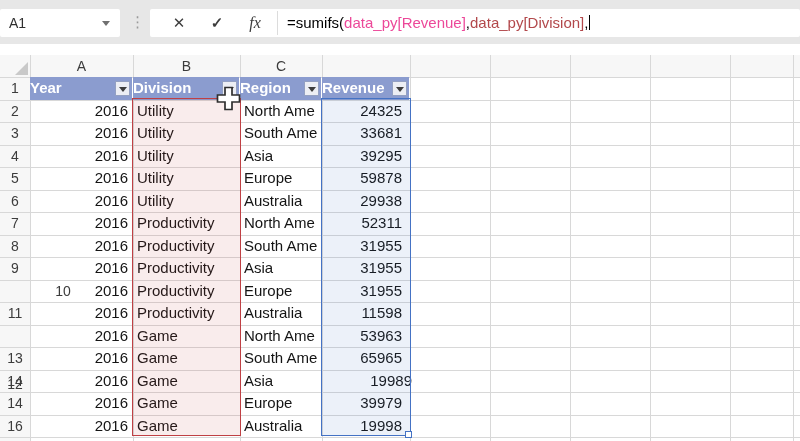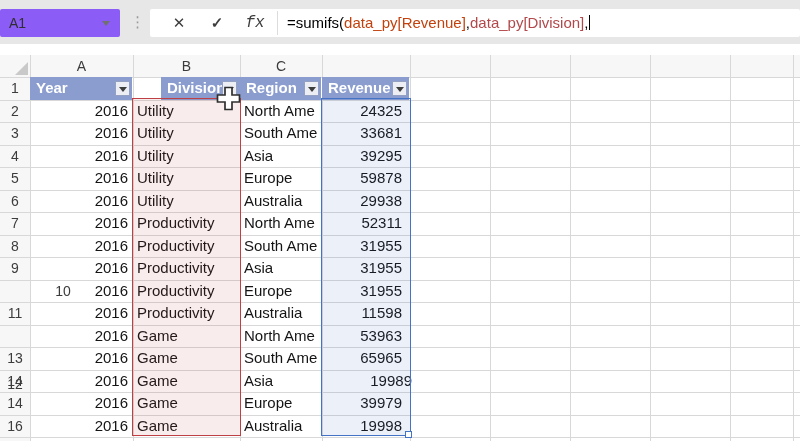--- a/index.html
+++ b/index.html
@@ -1,31 +1,31 @@
 <!DOCTYPE html>
 <html style="--hdr-bg: #8b9ccf; --r1-border: #4472c4; --r1-fill: rgba(68,114,196,0.10); --r2-border: #bf4044; --r2-fill: rgba(192,64,68,0.10);"><head>
 <meta charset="utf-8">
 <style>
   html,body{margin:0;padding:0;background:#fff;}
   .app{position:relative;width:800px;height:441px;overflow:hidden;
        font-family:"Liberation Sans",sans-serif;background:#fff;-webkit-font-smoothing:antialiased;}
 
   
   .topbar{position:absolute;left:0;top:0;width:800px;height:44px;background:#e7e7e7;z-index:8;}
-  .namebox{position:absolute;left:0;top:9px;width:120px;height:28px;background:#8b5cf6;border-radius:2px;}
+  .namebox{position:absolute;left:0;top:9px;width:120px;height:28px;background:#ffffff;border-radius:2px;}
   .namebox-value{position:absolute;left:9px;top:0;line-height:28px;font-size:14px;color:#2f2f2f;}
   .namebox-arrow{position:absolute;right:10px;top:12px;width:0;height:0;
       border-left:4.5px solid transparent;border-right:4.5px solid transparent;border-top:5px solid #707070;}
   .dots{position:absolute;left:130px;top:8px;width:14px;height:28px;line-height:28px;text-align:center;
       color:#9a9a9a;font-size:15px;letter-spacing:-1px;}
   .fbar{position:absolute;left:150px;top:9px;right:0;height:28px;background:#fff;border-radius:2px;}
   .fbtn{position:absolute;top:0;width:30px;height:28px;line-height:28px;text-align:center;color:#3d3d3d;}
   .fbtn-cancel{left:14px;font-size:15px;}
   .fbtn-ok{left:52px;font-size:15px;font-weight:bold;}
-  .fbtn-fx{left:90px;font-family:Liberation Mono, monospace;font-style:italic;font-size:16px;color:#3d3d3d;}
+  .fbtn-fx{left:90px;font-family:Liberation Serif, serif;font-style:italic;font-size:16px;color:#3d3d3d;}
   .fbar-sep{position:absolute;left:127px;top:2px;width:1px;height:24px;background:#dcdcdc;}
   .formula-text{position:absolute;left:137px;top:0;right:4px;height:28px;line-height:28px;
       font-size:15px;white-space:nowrap;overflow:hidden;}
   .caret{display:inline-block;width:1px;height:15px;background:#000;vertical-align:-2px;margin-left:1px;}
 
   
   .tooltip{position:absolute;left:305px;top:57px;width:484px;height:22px;background:#fdfdfd;
       border:1px solid #ababab;box-shadow:2px 3px 4px rgba(0,0,0,0.18);z-index:6;
       line-height:22px;font-size:13px;color:#5f5f5f;padding:0 0 0 8px;white-space:nowrap;overflow:hidden;}
   .tooltip b{color:#222;}
@@ -35,21 +35,21 @@
   .gl{position:absolute;background:#d8d8d8;z-index:1;}
   .corner{position:absolute;left:0;top:55px;width:30px;height:22px;background:#f7f7f7;z-index:2;}
   .corner-tri{position:absolute;right:2px;bottom:2px;width:0;height:0;
       border-left:13px solid transparent;border-bottom:13px solid #c9c9c9;}
   .colletter{position:absolute;top:55px;height:22px;line-height:22px;text-align:center;
       font-size:14px;color:#3c3c3c;z-index:2;}
   .rownum{position:absolute;left:0;width:30px;text-align:center;font-size:14px;color:#3c3c3c;z-index:2;}
 
   
   .thcell{position:absolute;background:var(--hdr-bg);color:#fff;font-weight:bold;font-size:15px;
-      padding-left:6px;box-sizing:border-box;white-space:nowrap;overflow:hidden;z-index:2;}
+      padding-left:0;box-sizing:border-box;white-space:nowrap;overflow:hidden;z-index:2;}
   .filterbtn{position:absolute;width:15px;height:15px;background:#eceef4;border:1px solid #93a0c2;
       box-sizing:border-box;z-index:3;}
   .filterbtn .tri{position:absolute;left:3px;top:5px;width:0;height:0;
       border-left:4px solid transparent;border-right:4px solid transparent;border-top:5px solid #3d3d3d;}
   .cell{position:absolute;font-size:15px;color:#141414;white-space:nowrap;overflow:hidden;
       box-sizing:border-box;z-index:2;}
   .al{padding-left:4px;text-align:left;}
   .ar{text-align:right;}
 
   
@@ -71,21 +71,21 @@
     <div class="namebox">
       <span class="namebox-value">A1</span>
       <span class="namebox-arrow"></span>
     </div>
     <div class="dots">⋮</div>
     <div class="fbar">
       <span class="fbtn fbtn-cancel">✕</span>
       <span class="fbtn fbtn-ok">✓</span>
       <span class="fbtn fbtn-fx">fx</span>
       <span class="fbar-sep"></span>
-      <span class="formula-text" id="formula-text"><span style="color: rgb(0, 0, 0);">=sumifs(</span><span style="color: #c2410c;">data_py[Revenue]</span><span style="color: rgb(0, 0, 0);">,</span><span style="color: rgb(178, 72, 75);">data_py[Division]</span><span style="color: rgb(0, 0, 0);">,</span><span class="caret"></span></span>
+      <span class="formula-text" id="formula-text"><span style="color: rgb(0, 0, 0);">=sumifs(</span><span style="color: #ec4899;">data_py[Revenue]</span><span style="color: rgb(0, 0, 0);">,</span><span style="color: rgb(178, 72, 75);">data_py[Division]</span><span style="color: rgb(0, 0, 0);">,</span><span class="caret"></span></span>
     </div>
   </div>
 
 
   <div class="hdr-bg" style="left:30px;top:55px;width:770px;height:22px;"></div>
   <div class="hdr-bg" style="left:0;top:77px;width:30px;height:364px;"></div>
   <div class="corner">
       <span class="corner-tri"></span>
     </div>
 
@@ -134,21 +134,21 @@
       <div class="rownum" style="top: 324.5px; height: 22.5px; line-height: 22.5px; margin-top: 48px;">12</div>
       <div class="rownum" style="top: 347px; height: 22.5px; line-height: 22.5px;">13</div>
       <div class="rownum" style="top: 369.5px; height: 22.5px; line-height: 22.5px;">14</div>
       <div class="rownum" style="top: 392px; height: 22.5px; line-height: 22.5px;">14</div>
       <div class="rownum" style="top: 414.5px; height: 22.5px; line-height: 22.5px;">16</div>
       <div class="rownum" style="top: 437px; height: 22.5px; line-height: 22.5px;">17</div>
       <div class="thcell" style="left: 30px; top: 77px; width: 102px; height: 22.5px; line-height: 22.5px;">Year</div>
       <div class="filterbtn" style="left: 115px; top: 81px;">
         <span class="tri"></span>
       </div>
-      <div class="thcell" style="left: 133px; top: 77px; width: 106px; height: 22.5px; line-height: 22.5px; margin-left: 28px;">Division</div>
+      <div class="thcell" style="left: 133px; top: 77px; width: 106px; height: 22.5px; line-height: 22.5px;">Division</div>
       <div class="filterbtn" style="left: 222px; top: 81px;">
         <span class="tri"></span>
       </div>
       <div class="thcell" style="left: 240px; top: 77px; width: 81px; height: 22.5px; line-height: 22.5px;">Region</div>
       <div class="filterbtn" style="left: 304px; top: 81px;">
         <span class="tri"></span>
       </div>
       <div class="thcell" style="left: 322px; top: 77px; width: 87px; height: 22.5px; line-height: 22.5px;">Revenue</div>
       <div class="filterbtn" style="left: 392px; top: 81px;">
         <span class="tri"></span>

